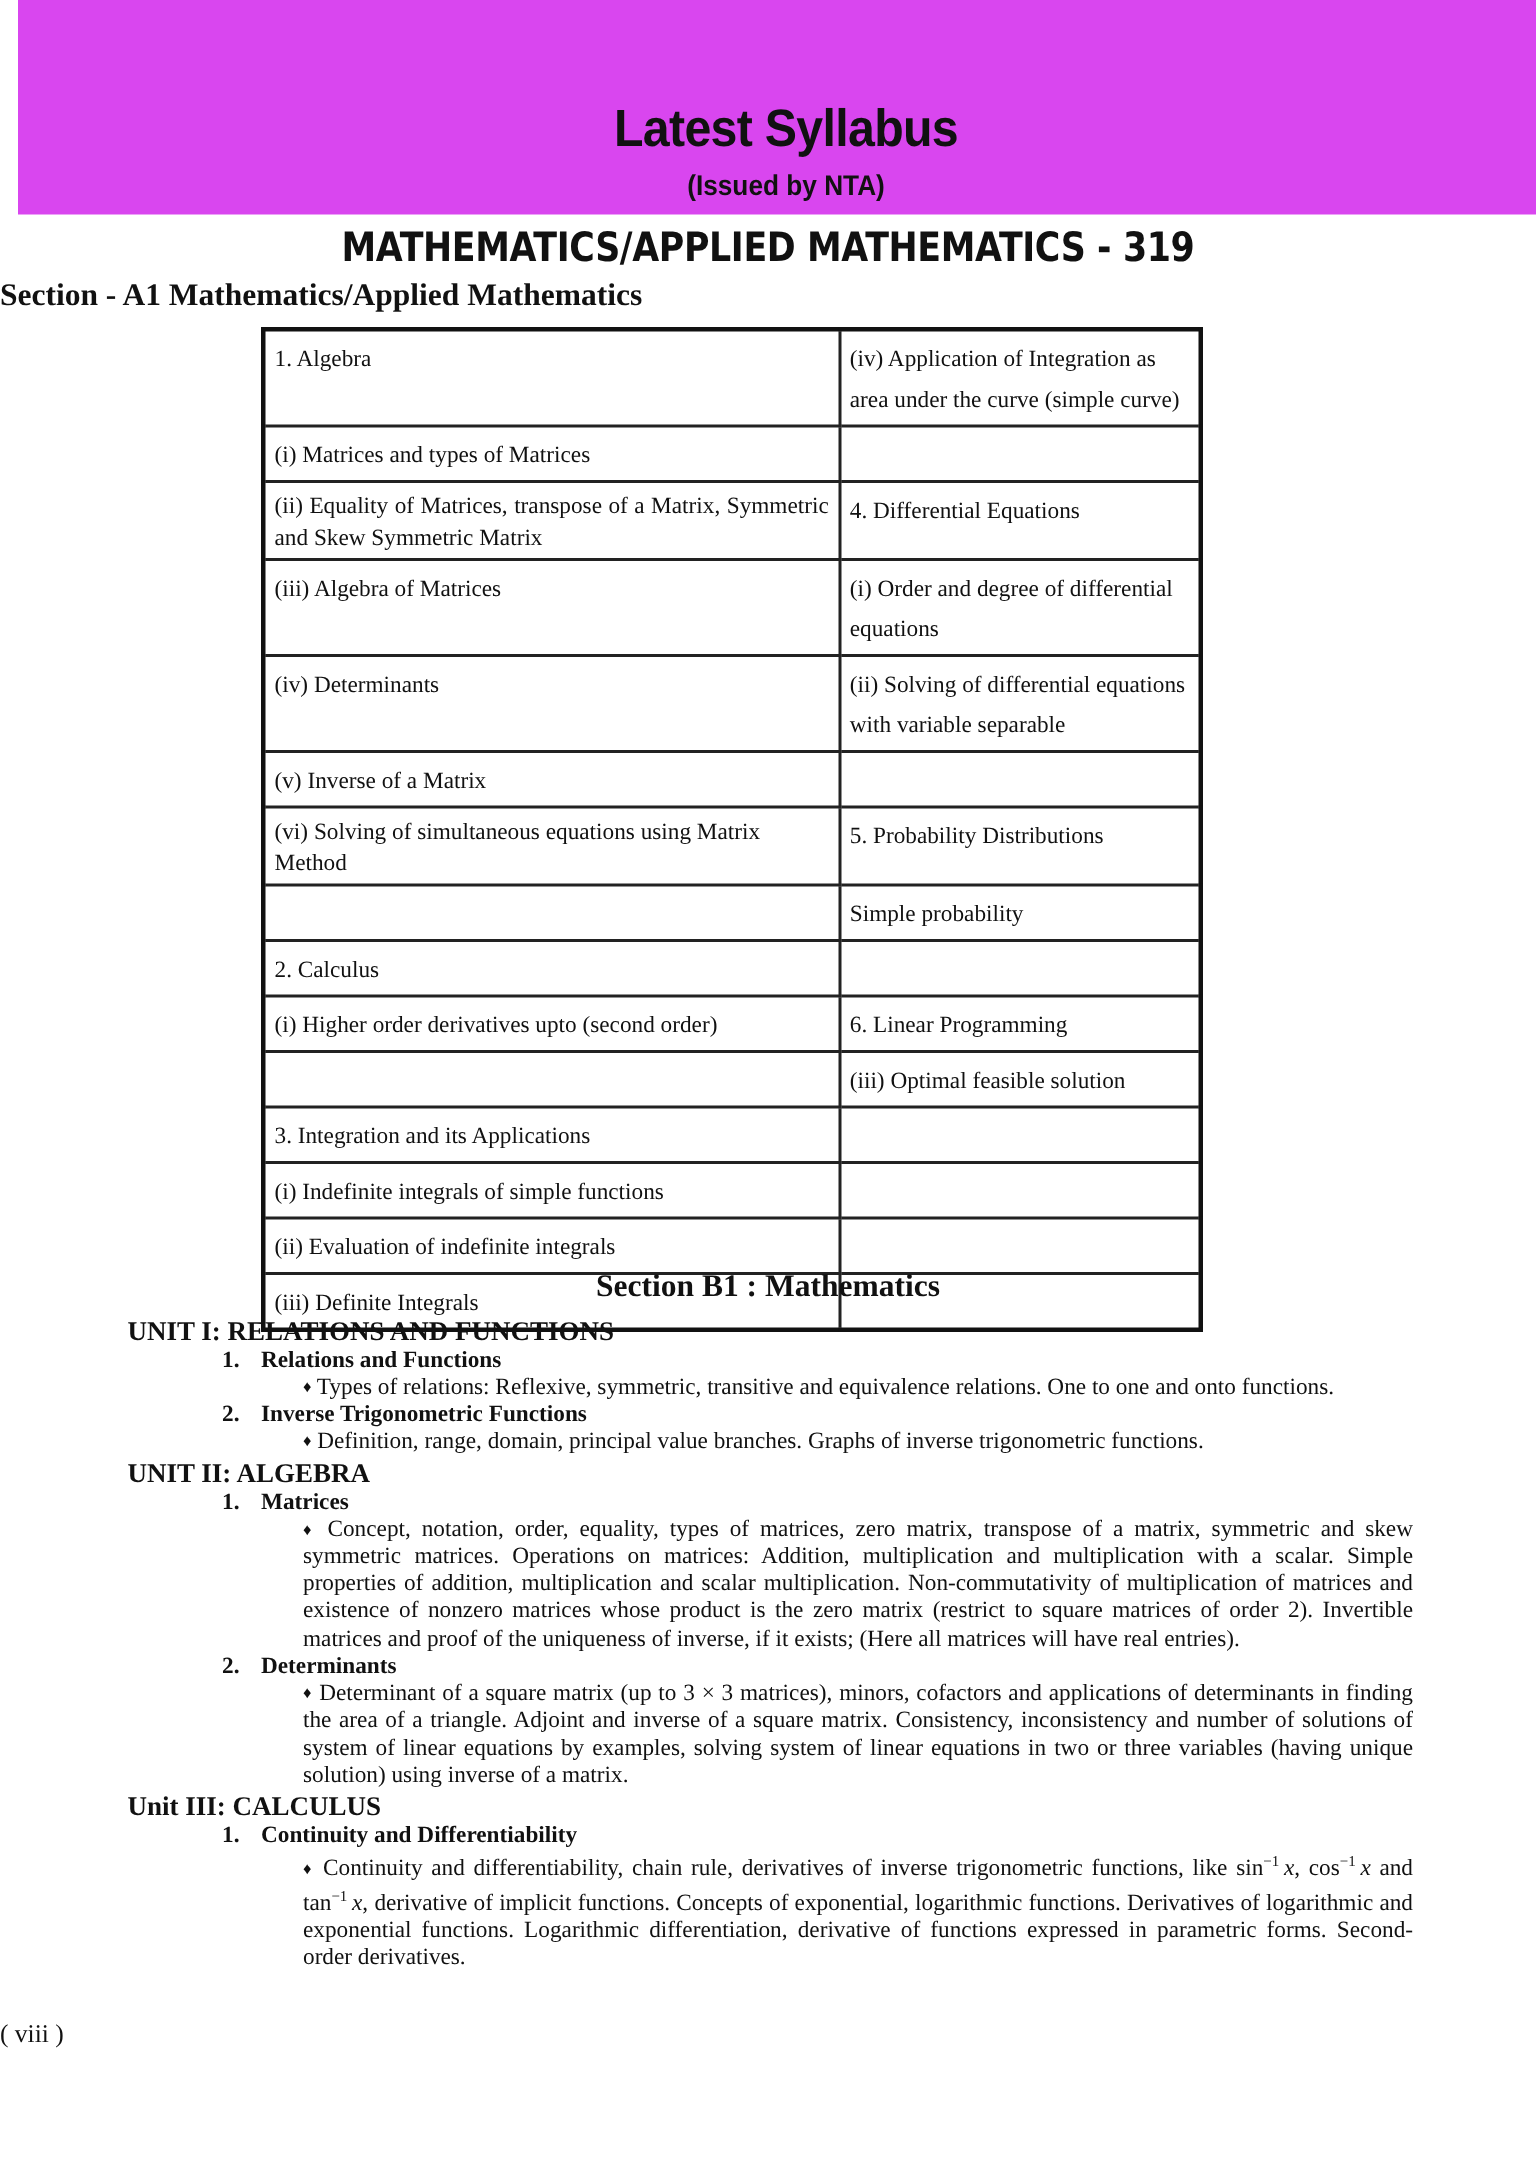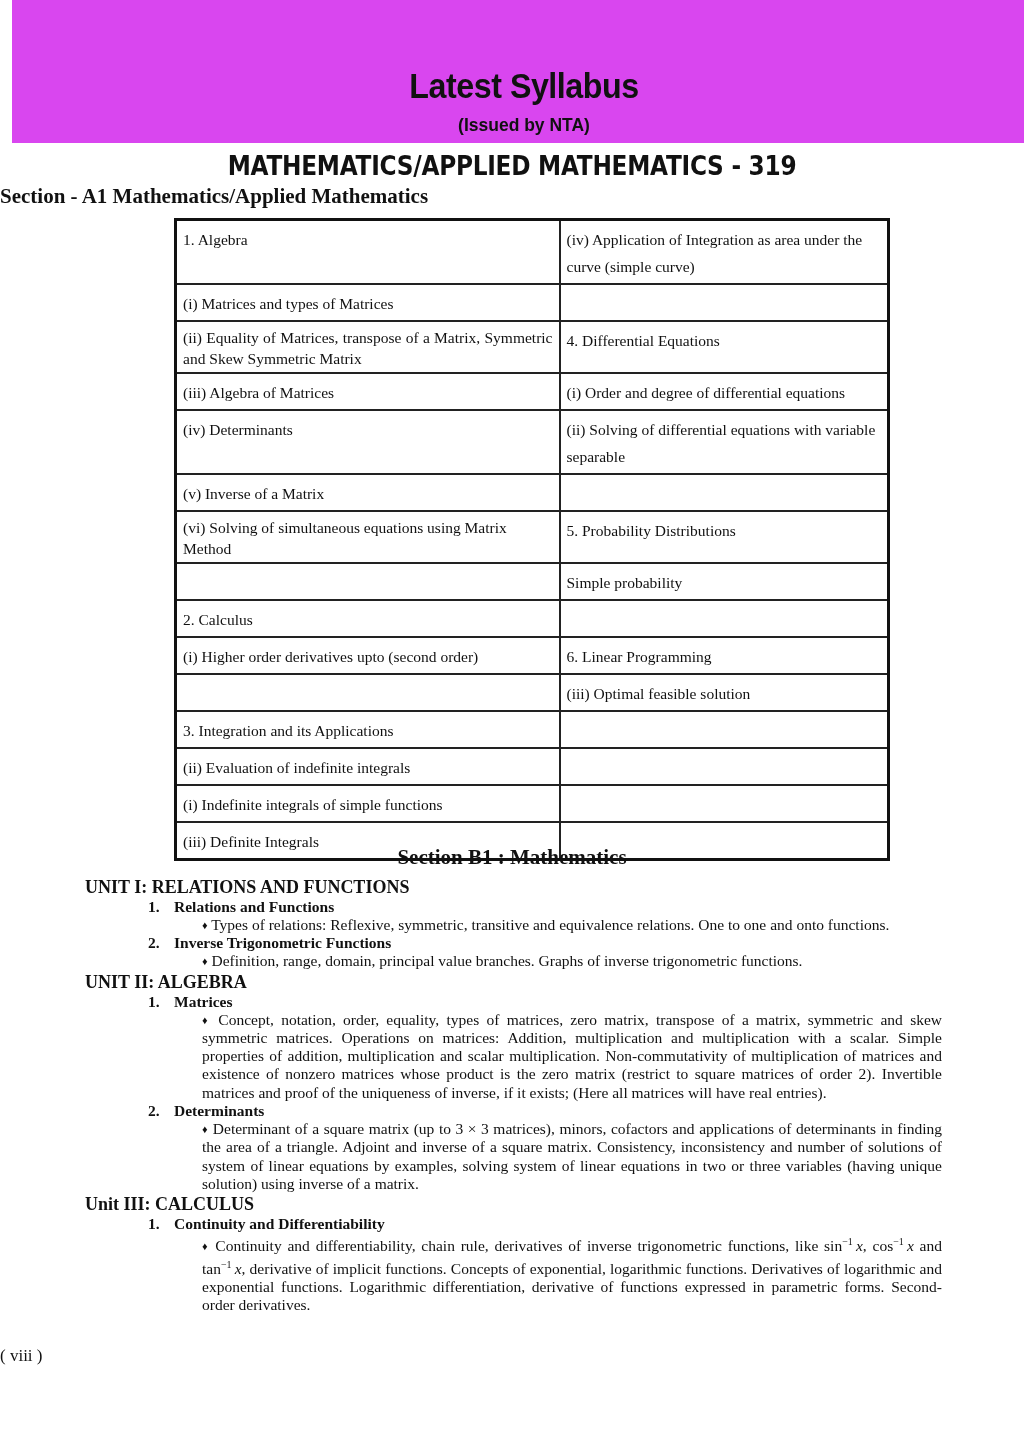--- a/index.html
+++ b/index.html
@@ -10,21 +10,21 @@
   .banner-title { position:absolute; left:0; width:1024px; top:66px; text-align:center;
     font-family:"Liberation Sans", sans-serif; font-weight:bold; font-size:35px; letter-spacing:-0.5px; transform:scaleX(0.92); }
   .banner-sub { position:absolute; left:0; width:1024px; top:114px; text-align:center;
     font-family:"Liberation Sans", sans-serif; font-weight:bold; font-size:19px; transform:scaleX(0.92); }
 
   .main-title { position:absolute; left:0; width:1024px; top:150px; text-align:center;
     font-family:"DejaVu Sans", sans-serif; font-weight:bold; font-size:27px; transform:scaleX(0.86); letter-spacing:-0.3px; }
   .sec-a-title { position:absolute; left:0; width:1024px; top:184px; 
     font-family:"Liberation Serif", serif; font-weight:bold; font-size:21px; }
 
-  table.syl { position:absolute; left:174px; top:218px; width:716px; border-collapse:collapse;
+  table.syl { position:absolute; left:174px; top:218px; width:628px; border-collapse:collapse;
     border:3px solid #111; font-size:15.5px; }
   table.syl td { border:2px solid #222; vertical-align:top; padding:5px 6px 3px 6px; line-height:27px; }
   table.syl td.l { width:384px; }
   table.syl td.l.tight { line-height:21px; }
   table.syl td.l.justify { text-align:justify; text-align-last:left; }
 
   .sec-b-title { position:absolute; left:0; width:1024px; top:845px; text-align:center;
     font-weight:bold; font-size:21px; }
 
   .content { position:absolute; left:85px; top:876px; width:857px; font-size:15.5px; line-height:18.3px; }
@@ -93,25 +93,25 @@
   </tr>
   <tr>
     <td class="l"></td>
     <td>(iii) Optimal feasible solution</td>
   </tr>
   <tr>
     <td class="l">3. Integration and its Applications</td>
     <td></td>
   </tr>
   <tr>
-    <td class="l">(ii) Evaluation of indefinite integrals</td>
+    <td class="l">(i) Indefinite integrals of simple functions</td>
     <td></td>
   </tr>
   <tr>
-    <td class="l">(i) Indefinite integrals of simple functions</td>
+    <td class="l">(ii) Evaluation of indefinite integrals</td>
     <td></td>
   </tr>
   <tr>
     <td class="l">(iii) Definite Integrals</td>
     <td></td>
   </tr>
 </tbody>
   </table>
 
 <div class="sec-b-title">Section  B1 : Mathematics</div>

